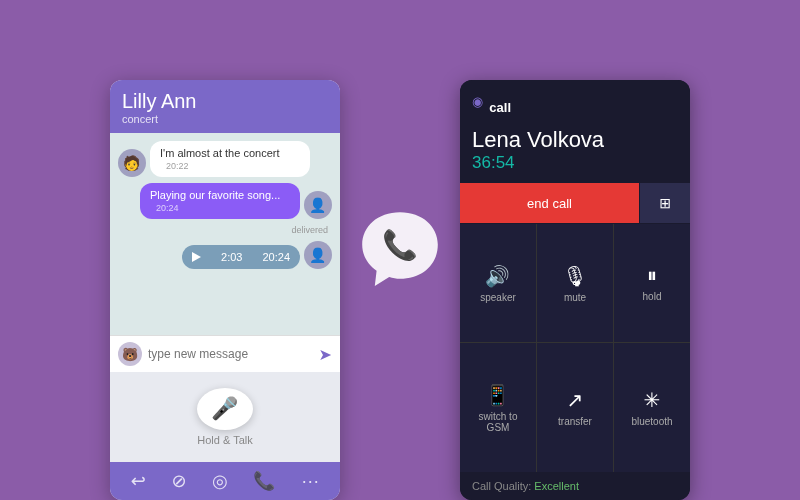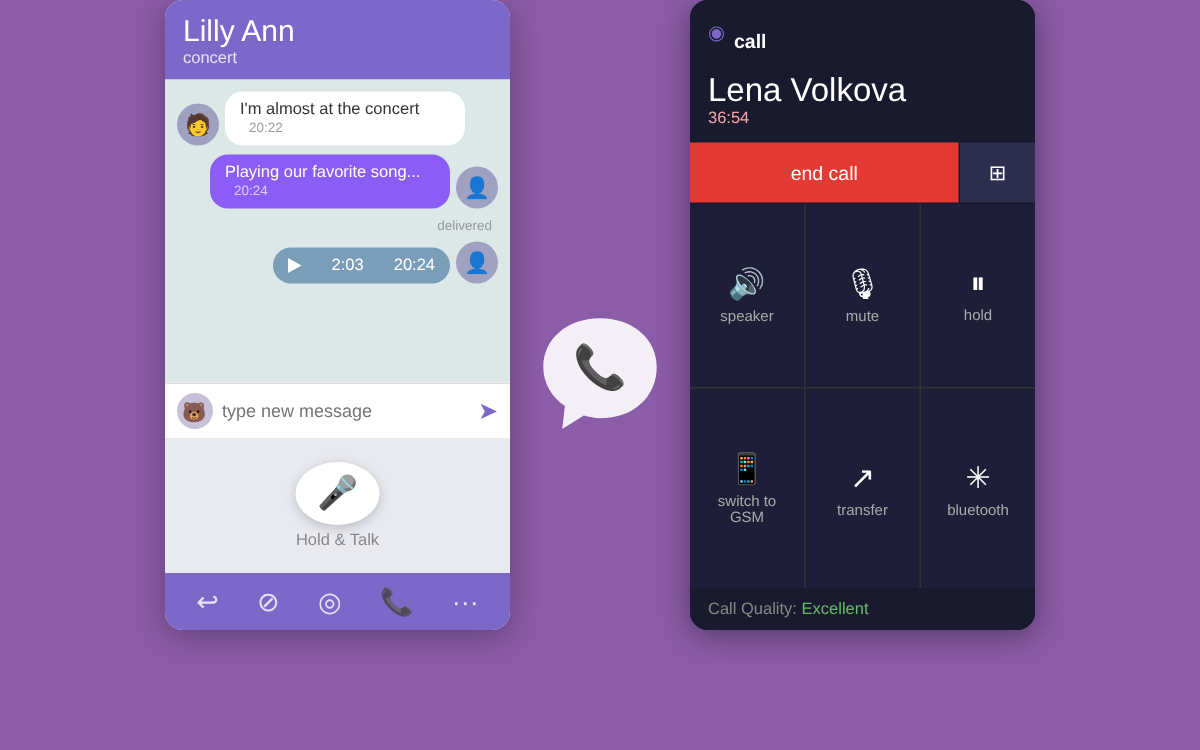--- a/index.html
+++ b/index.html
@@ -10,21 +10,21 @@
       display: flex;
       align-items: center;
       justify-content: center;
       font-family: 'Segoe UI', Arial, sans-serif;
       overflow: hidden;
       position: relative;
     }
 
     .container {
       display: flex;
-      align-items: flex-start;
+      align-items: flex-end;
       justify-content: center;
       width: 100%;
       height: 100%;
       position: relative;
     }
 
     
     .phone-left {
       width: 230px;
       height: 420px;
@@ -284,22 +284,22 @@
       padding: 6px 12px 10px;
     }
 
     .caller-name {
       color: white;
       font-size: 22px;
       font-weight: 300;
     }
 
     .call-duration {
-      color: #fca5a5;
-      font-size: 11px;
+      color: #14b8a6;
+      font-size: 17px;
     }
 
     .call-actions-top {
       display: flex;
       gap: 1px;
       margin: 0 0 1px 0;
     }
 
     .end-call-btn {
       flex: 1;

